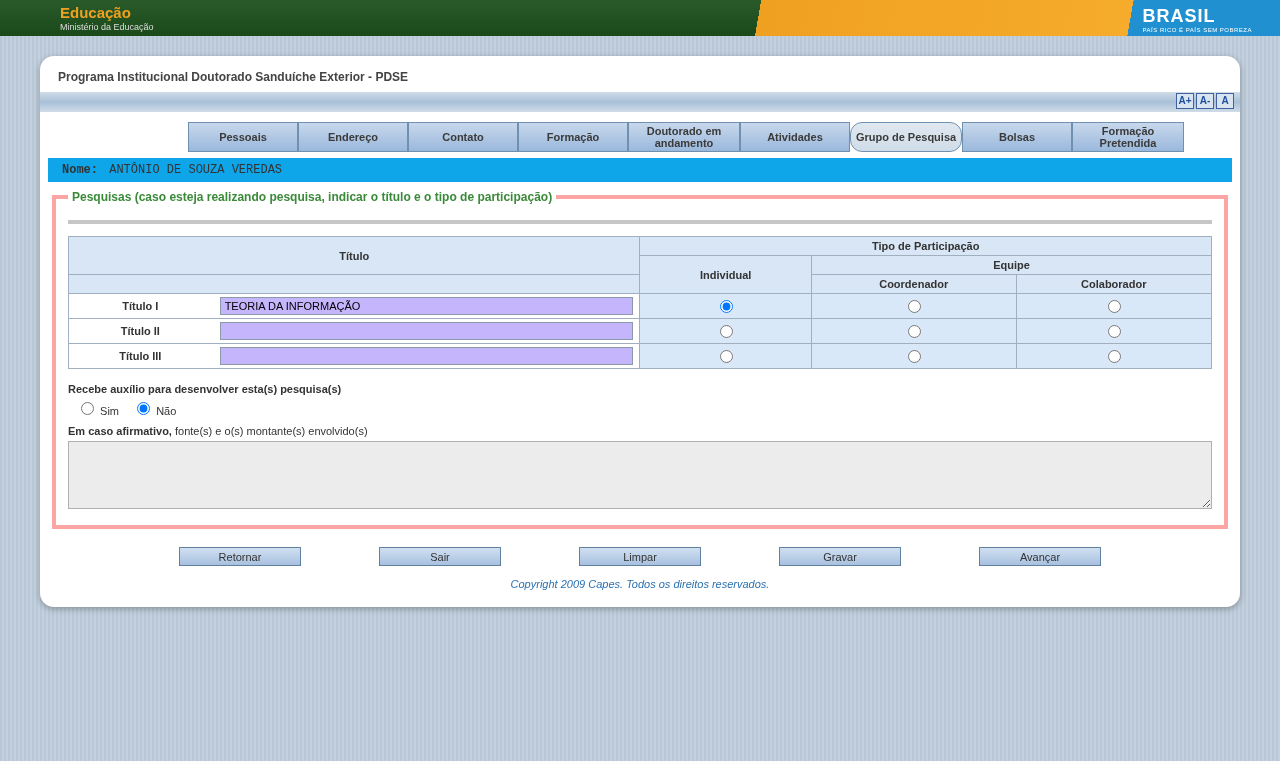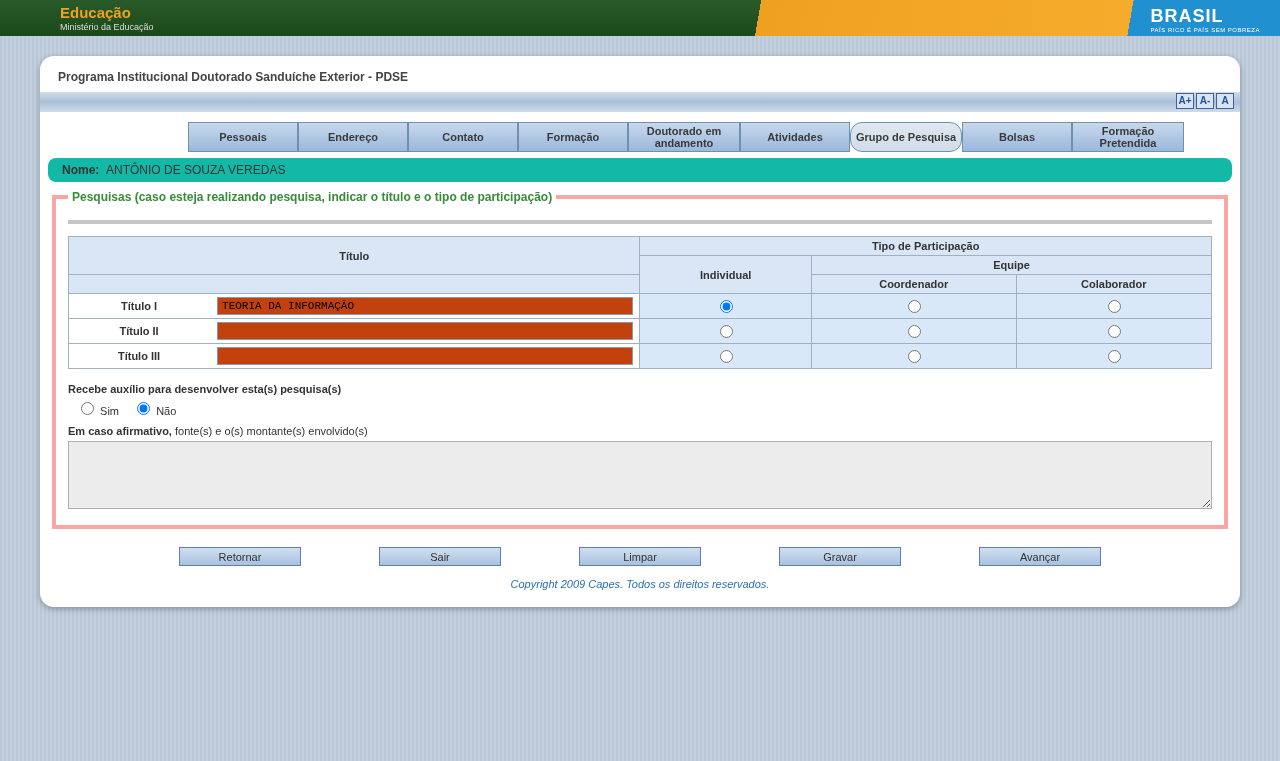--- a/index.html
+++ b/index.html
@@ -24,21 +24,21 @@
   .top-banner .edu-title { color: #f0a020; font-size: 15px; font-weight: bold; line-height: 1; }
   .top-banner .edu-sub { color: #ddd; font-size: 9px; display: block; margin-top: 1px; }
   .top-banner .swoosh {
     position: absolute; right: 0; top: 0; height: 36px; width: 650px;
     background:
       linear-gradient(100deg, transparent 38%, #2090d0 38%, #2090d0 100%) right/240px 100% no-repeat,
       linear-gradient(100deg, transparent 20%, #f0a020 20%, #f8b030 100%);
     overflow: hidden;
   }
   .top-banner .brasil {
-    position: absolute; right: 20px; top: 6px; color: #fff; font-weight: bold; font-size: 18px;
+    position: absolute; right: 28px; top: 6px; color: #fff; font-weight: bold; font-size: 18px;
     letter-spacing: 1px;
   }
   .top-banner .brasil .sub { display:block; font-size: 6px; font-weight: normal; letter-spacing: 0.5px; color:#fff; text-align:center;}
   
   .main-panel {
     background: #fff;
     margin: 20px 40px 0 40px;
     border-radius: 14px;
     box-shadow: 0 2px 6px rgba(0,0,0,0.3);
     padding-bottom: 14px;
@@ -71,22 +71,22 @@
     flex: 0 0 110px; height: 30px; background: linear-gradient(180deg, #c8d8ec 0%, #9ab8dc 100%);
     border: 1px solid #7090b0; border-bottom-color:#7090b0;
     font-size: 11px; font-weight: bold; color: #3a3a3a;
     display: flex; align-items: center; justify-content: center; text-align:center;
     cursor: pointer; line-height: 1.1;
   }
   .nav-tabs .tab.wide { flex: 0 0 112px; }
   .nav-tabs .tab.active { background: linear-gradient(180deg, #e0e8f0, #d0dce8); border-radius: 12px; }
   
   .name-bar {
-    background: #14b8a6; padding: 5px 14px; margin: 0 8px 8px 8px;
-    font-size: 12px; border-radius: 8px;
+    background: #0ea5e9; padding: 5px 14px; margin: 0 8px 8px 8px;
+    font-size: 12px; border-radius: 0; font-family: Liberation Mono, monospace;
   }
   .name-bar b { margin-right: 4px; }
   
   fieldset.pesq {
     border: 4px solid #fca5a5; margin: 0 12px 12px 12px; padding: 8px 12px 14px;
   }
   fieldset.pesq legend { color: #3a8a3a; font-weight: bold; font-size: 12px; padding: 0 4px; }
   .thick-rule { height: 4px; background: #c6c6c6; margin: 8px 0 12px 0; }
   
   table.research {
@@ -95,23 +95,22 @@
   table.research th, table.research td {
     border: 1px solid #a0b0c0; padding: 3px 6px; text-align: center;
   }
   table.research th { background: #d8e6f5; font-weight: bold; }
   table.research td.label { width: 56px; font-weight: bold; background: #fff; padding-right:8px; border-right:none;}
   table.research td.input-cell { background: #fff; border-left:none;}
   table.research td.radio-cell { background: #e8f0fb; }
   table.research tr.row td { background: #d8e8f8; }
   table.research tr.row td.label, table.research tr.row td.input-cell { background: #fff;}
   table.research input[type=text] {
-    width: 100%; height: 18px; border: 1px solid #8a9aaa; background: #c2410c; padding: 1px 4px;
+    width: 100%; height: 18px; border: 1px solid #8a9aaa; background: #c4b5fd; padding: 1px 4px;
     font-size: 11px;
-    font-family: Liberation Mono, monospace;
   }
   
   .aux-block { margin-top: 14px; font-size: 11px; }
   .aux-block .q { font-weight: bold; }
   .aux-block label { margin-right: 10px; }
   .aux-block .hint { margin-top: 8px; margin-bottom: 4px; }
   .aux-block textarea {
     width: 100%; height: 68px; border: 1px solid #b0b0b0; background: #ececec;
     resize: both; font-size: 11px; padding: 4px;
   }

